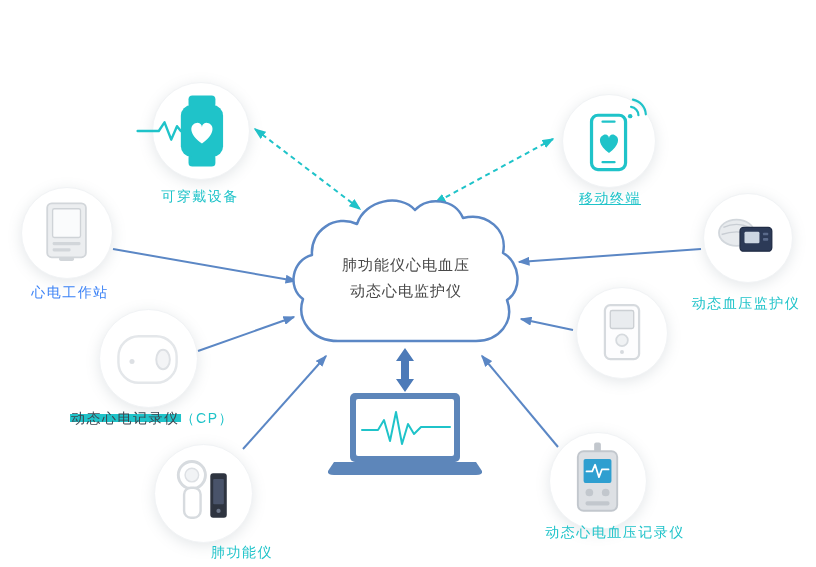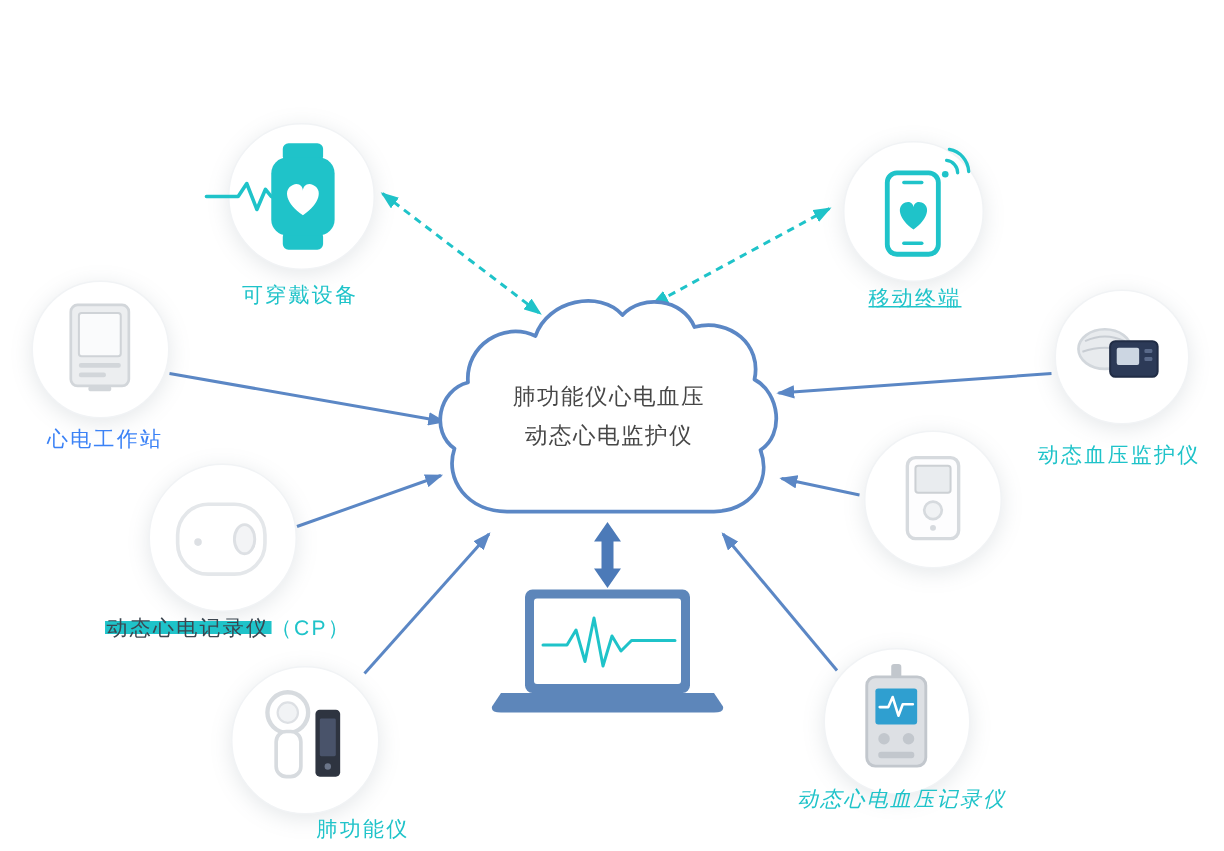--- a/index.html
+++ b/index.html
@@ -164,15 +164,15 @@
     <svg viewBox="0 0 100 100">
       <rect x="46" y="10" width="7" height="12" rx="2" fill="#c2c7cd"></rect>
       <rect x="29" y="19" width="41" height="62" rx="6" fill="#dde0e4" stroke="#c2c7cd" stroke-width="2"></rect>
       <rect x="35" y="27" width="29" height="25" rx="2" fill="#2f9fd0"></rect>
       <polyline points="38,40 44,40 47,33 51,46 54,38 61,38" fill="none" stroke="#ffffff" stroke-width="1.8" stroke-linecap="round" stroke-linejoin="round"></polyline>
       <circle cx="41" cy="62" r="4" fill="#c2c7cd"></circle>
       <circle cx="58" cy="62" r="4" fill="#c2c7cd"></circle>
       <rect x="37" y="71" width="25" height="4.5" rx="2" fill="#c2c7cd"></rect>
     </svg>
   </div>
-  <div class="lbl" style="left:601px;top:524px;font-style:italic;">动态心电血压记录仪</div>
+  <div class="lbl" style="left:615px;top:524px;">动态心电血压记录仪</div>
 
 </div>
 
 </body></html>

